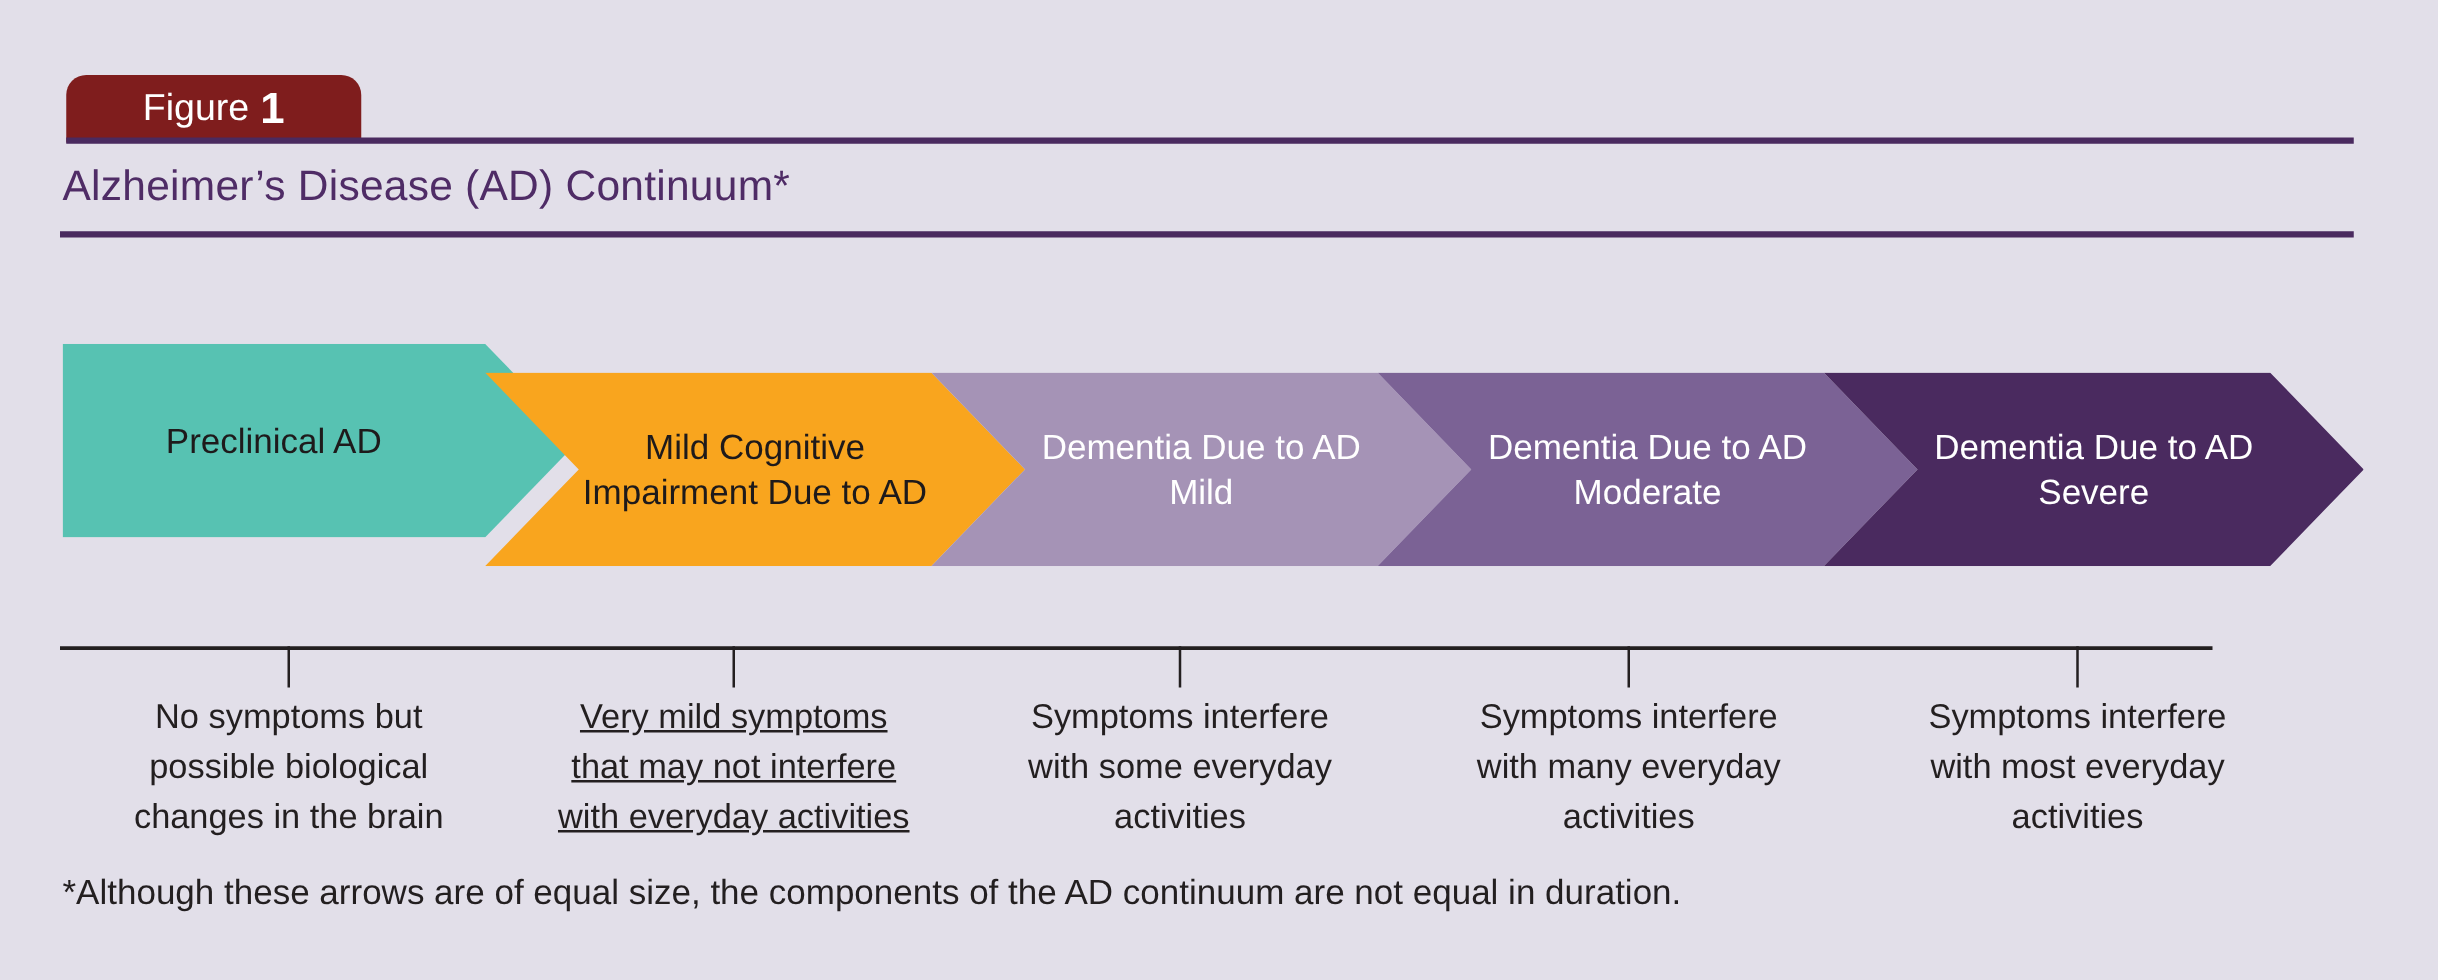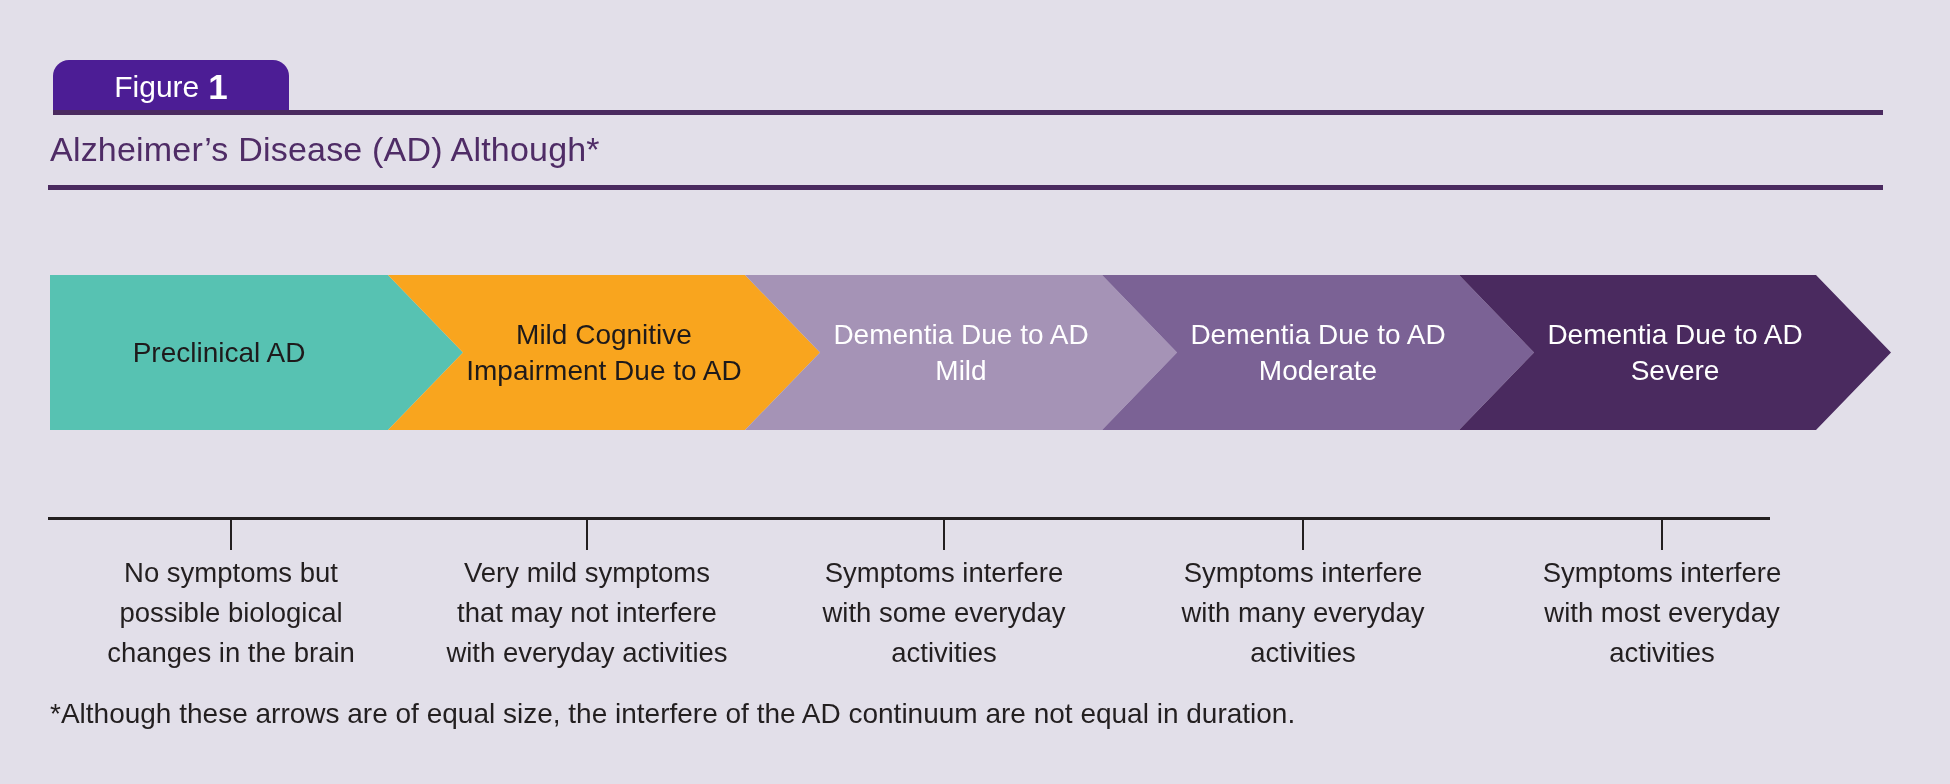--- a/index.html
+++ b/index.html
@@ -10,21 +10,21 @@
     font-family: "Liberation Sans", "DejaVu Sans", sans-serif;
     color: #231f20;
     overflow: hidden;
   }
 
   
   .figure-tab {
     position: absolute;
     left: 53px; top: 60px;
     width: 236px; height: 54px;
-    background: #4c1d95;
+    background: #7f1d1d;
     border-radius: 16px 16px 0 0;
     display: flex; align-items: center; justify-content: center;
     gap: 9px;
     color: #ffffff;
   }
   .figure-tab .tab-word { font-size: 30px; font-weight: 400; }
   .figure-tab .tab-number { font-size: 35px; font-weight: 700; }
 
   .rule-1 {
     position: absolute;
@@ -60,21 +60,21 @@
     display: flex; align-items: center; justify-content: center;
   }
   .chevron-0 {
     left: 50px; width: 413px;
     clip-path: polygon(0 0, 338px 0, 413px 50%, 338px 100%, 0 100%);
     padding-right: 75px;
   }
   .chevron-rest {
     width: 432px;
     clip-path: polygon(0 0, 357px 0, 432px 50%, 357px 100%, 0 100%, 75px 50%);
-    padding-left: 75px; padding-right: 75px;
+    padding-left: 75px; padding-right: 75px; margin-top: 23px;
   }
   .chevron-1 { left: 388px; }
   .chevron-2 { left: 745px; }
   .chevron-3 { left: 1102px; }
   .chevron-4 { left: 1459px; }
   .chevron-label {
     font-size: 28px;
     line-height: 36px;
     text-align: center;
     white-space: pre-line;
@@ -104,42 +104,42 @@
     position: absolute;
     top: 553px;
     width: 360px;
     text-align: center;
     font-size: 27.5px;
     line-height: 40px;
     white-space: pre-line;
     color: #231f20;
   }
   .desc-0 { left: 51px; }   
-  .desc-1 { left: 407px; }  
+  .desc-1 { left: 407px; text-decoration: underline; }  
   .desc-2 { left: 764px; }  
   .desc-3 { left: 1123px; } 
   .desc-4 { left: 1482px; } 
 
   .footnote {
     position: absolute;
     left: 50px; top: 698px;
     font-size: 28px;
     color: #231f20;
   }
 </style>
 </head>
 <body>
 
 <div class="figure-tab">
   <span class="tab-word">Figure</span>
   <span class="tab-number">1</span>
 </div>
 <div class="rule-1"></div>
 
-<div class="figure-title">Alzheimer’s Disease (AD) Although*</div>
+<div class="figure-title">Alzheimer’s Disease (AD) Continuum*</div>
 <div class="rule-2"></div>
 
 <div class="chevron-band">
   <div class="chevron chevron-0" style="background: rgb(87, 194, 178);">
     <div class="chevron-label" style="color: rgb(30, 26, 27);">Preclinical AD</div>
   </div>
   <div class="chevron chevron-rest chevron-1" style="background: rgb(249, 165, 30);">
     <div class="chevron-label" style="color: rgb(30, 26, 27);">Mild Cognitive
 Impairment Due to AD</div>
   </div>
@@ -173,13 +173,13 @@
 <div class="stage-desc desc-2">Symptoms interfere
 with some everyday
 activities</div>
 <div class="stage-desc desc-3">Symptoms interfere
 with many everyday
 activities</div>
 <div class="stage-desc desc-4">Symptoms interfere
 with most everyday
 activities</div>
 
-<div class="footnote">*Although these arrows are of equal size, the interfere of the AD continuum are not equal in duration.</div>
+<div class="footnote">*Although these arrows are of equal size, the components of the AD continuum are not equal in duration.</div>
 
 </body></html>

